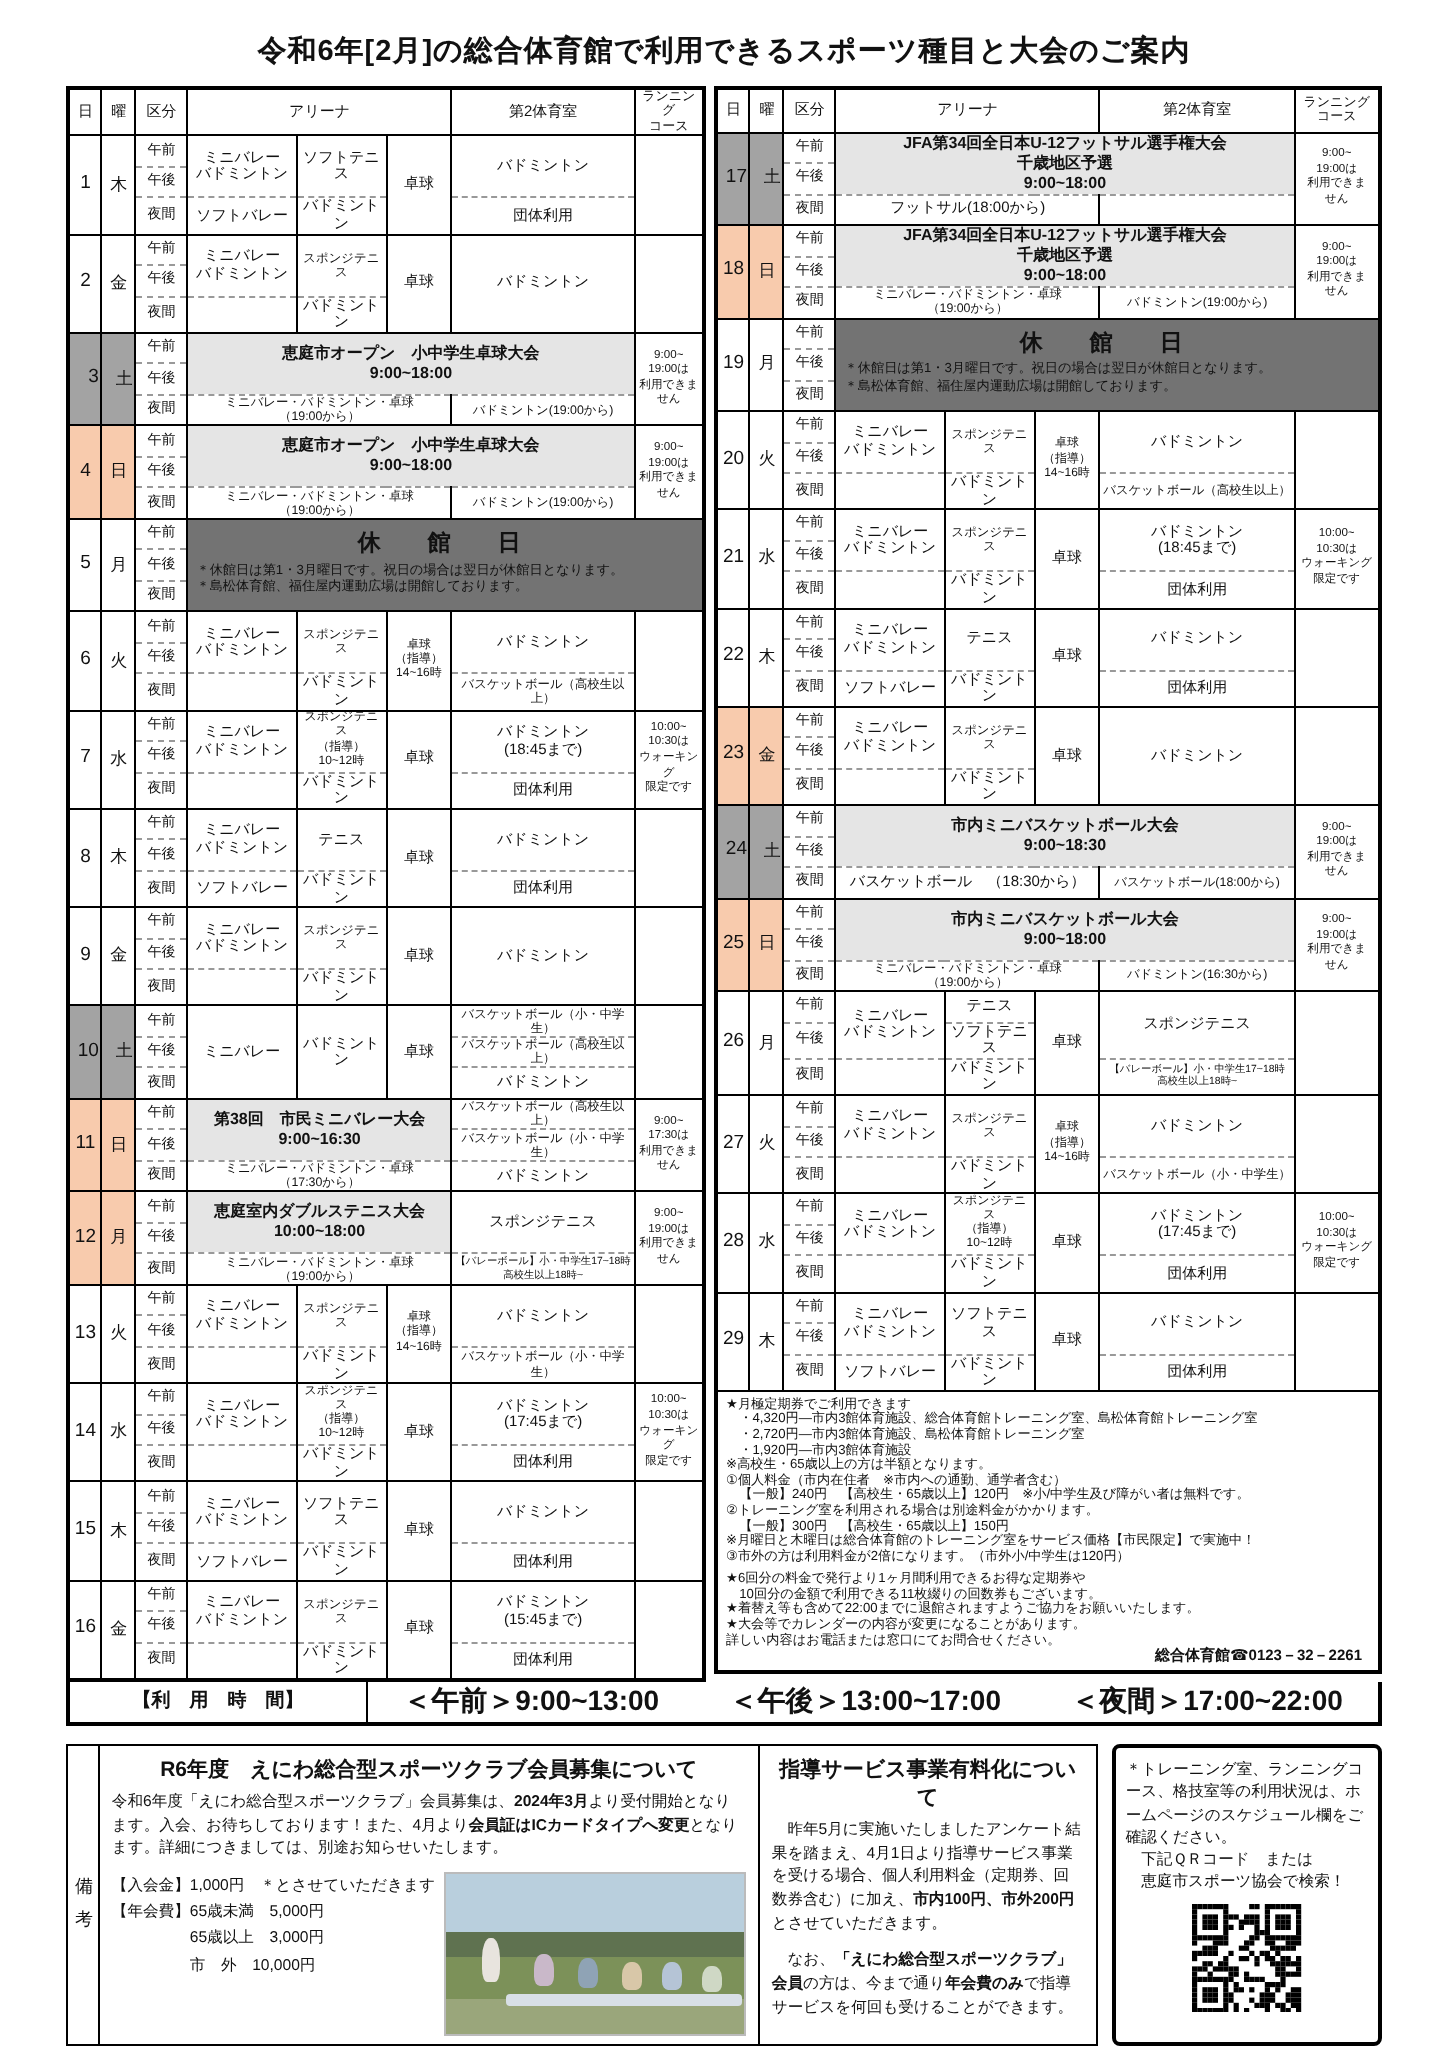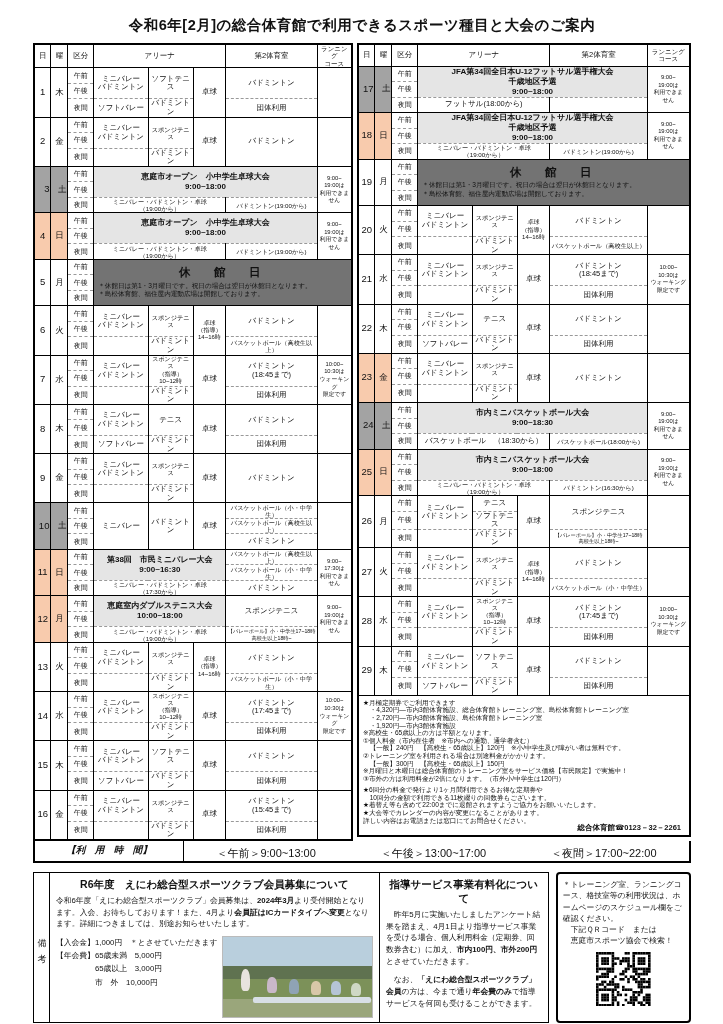--- a/index.html
+++ b/index.html
@@ -25,22 +25,22 @@
   td.xs{font-size:6px;line-height:1.2;}
   td.xxs{font-size:5.2px;line-height:1.25;}
   td.run{font-size:5.8px;line-height:1.3;padding:0;}
   td.sat{background:#a3a3a3;text-align:right;}
   td.sun{background:#f8cbad;}
   td.notes{text-align:left;vertical-align:top;padding:3px 4px;}
   td.notes div{font-size:6.6px;line-height:7.6px;white-space:pre;}
   td.notes .spacer{height:4px;}
   td.notes .phone{text-align:right;font-size:7.5px;font-weight:bold;padding-right:4px;}
   .hours-row{display:flex;border:2px solid #000;border-top:0;height:20px;align-items:stretch;}
-  .hours-label{width:148px;border-right:1px solid #000;display:flex;align-items:center;justify-content:center;font-size:9.5px;font-weight:bold;font-style:italic;}
-  .hours-times{flex:1;display:flex;align-items:flex-end;justify-content:space-around;font-size:11px;font-weight:normal;}
+  .hours-label{width:148px;border-right:1px solid #000;display:flex;align-items:center;justify-content:center;font-size:9.5px;font-weight:bold;}
+  .hours-times{flex:1;display:flex;align-items:center;justify-content:space-around;font-size:14px;font-weight:bold;}
   .bottom-row{display:flex;margin-top:9px;align-items:stretch;}
   .biko{width:15px;border:1.5px solid #000;display:flex;align-items:center;justify-content:center;}
   .biko span{writing-mode:vertical-rl;font-size:9px;letter-spacing:16px;}
   .box{border:1.5px solid #000;border-left:0;padding:4px 6px;box-sizing:border-box;}
   .box1{width:330px;}
   .box2{width:170px;}
   .box3{width:136px;border:2px solid #000;border-radius:4px;margin-left:7px;padding:5px 5px;box-sizing:border-box;}
   .box-title{font-size:10.5px;font-weight:bold;text-align:center;margin:1px 0 3px 0;}
   .box-p{font-size:7.8px;line-height:1.5;text-align:left;}
   .box-p.mt{margin-top:7px;}

